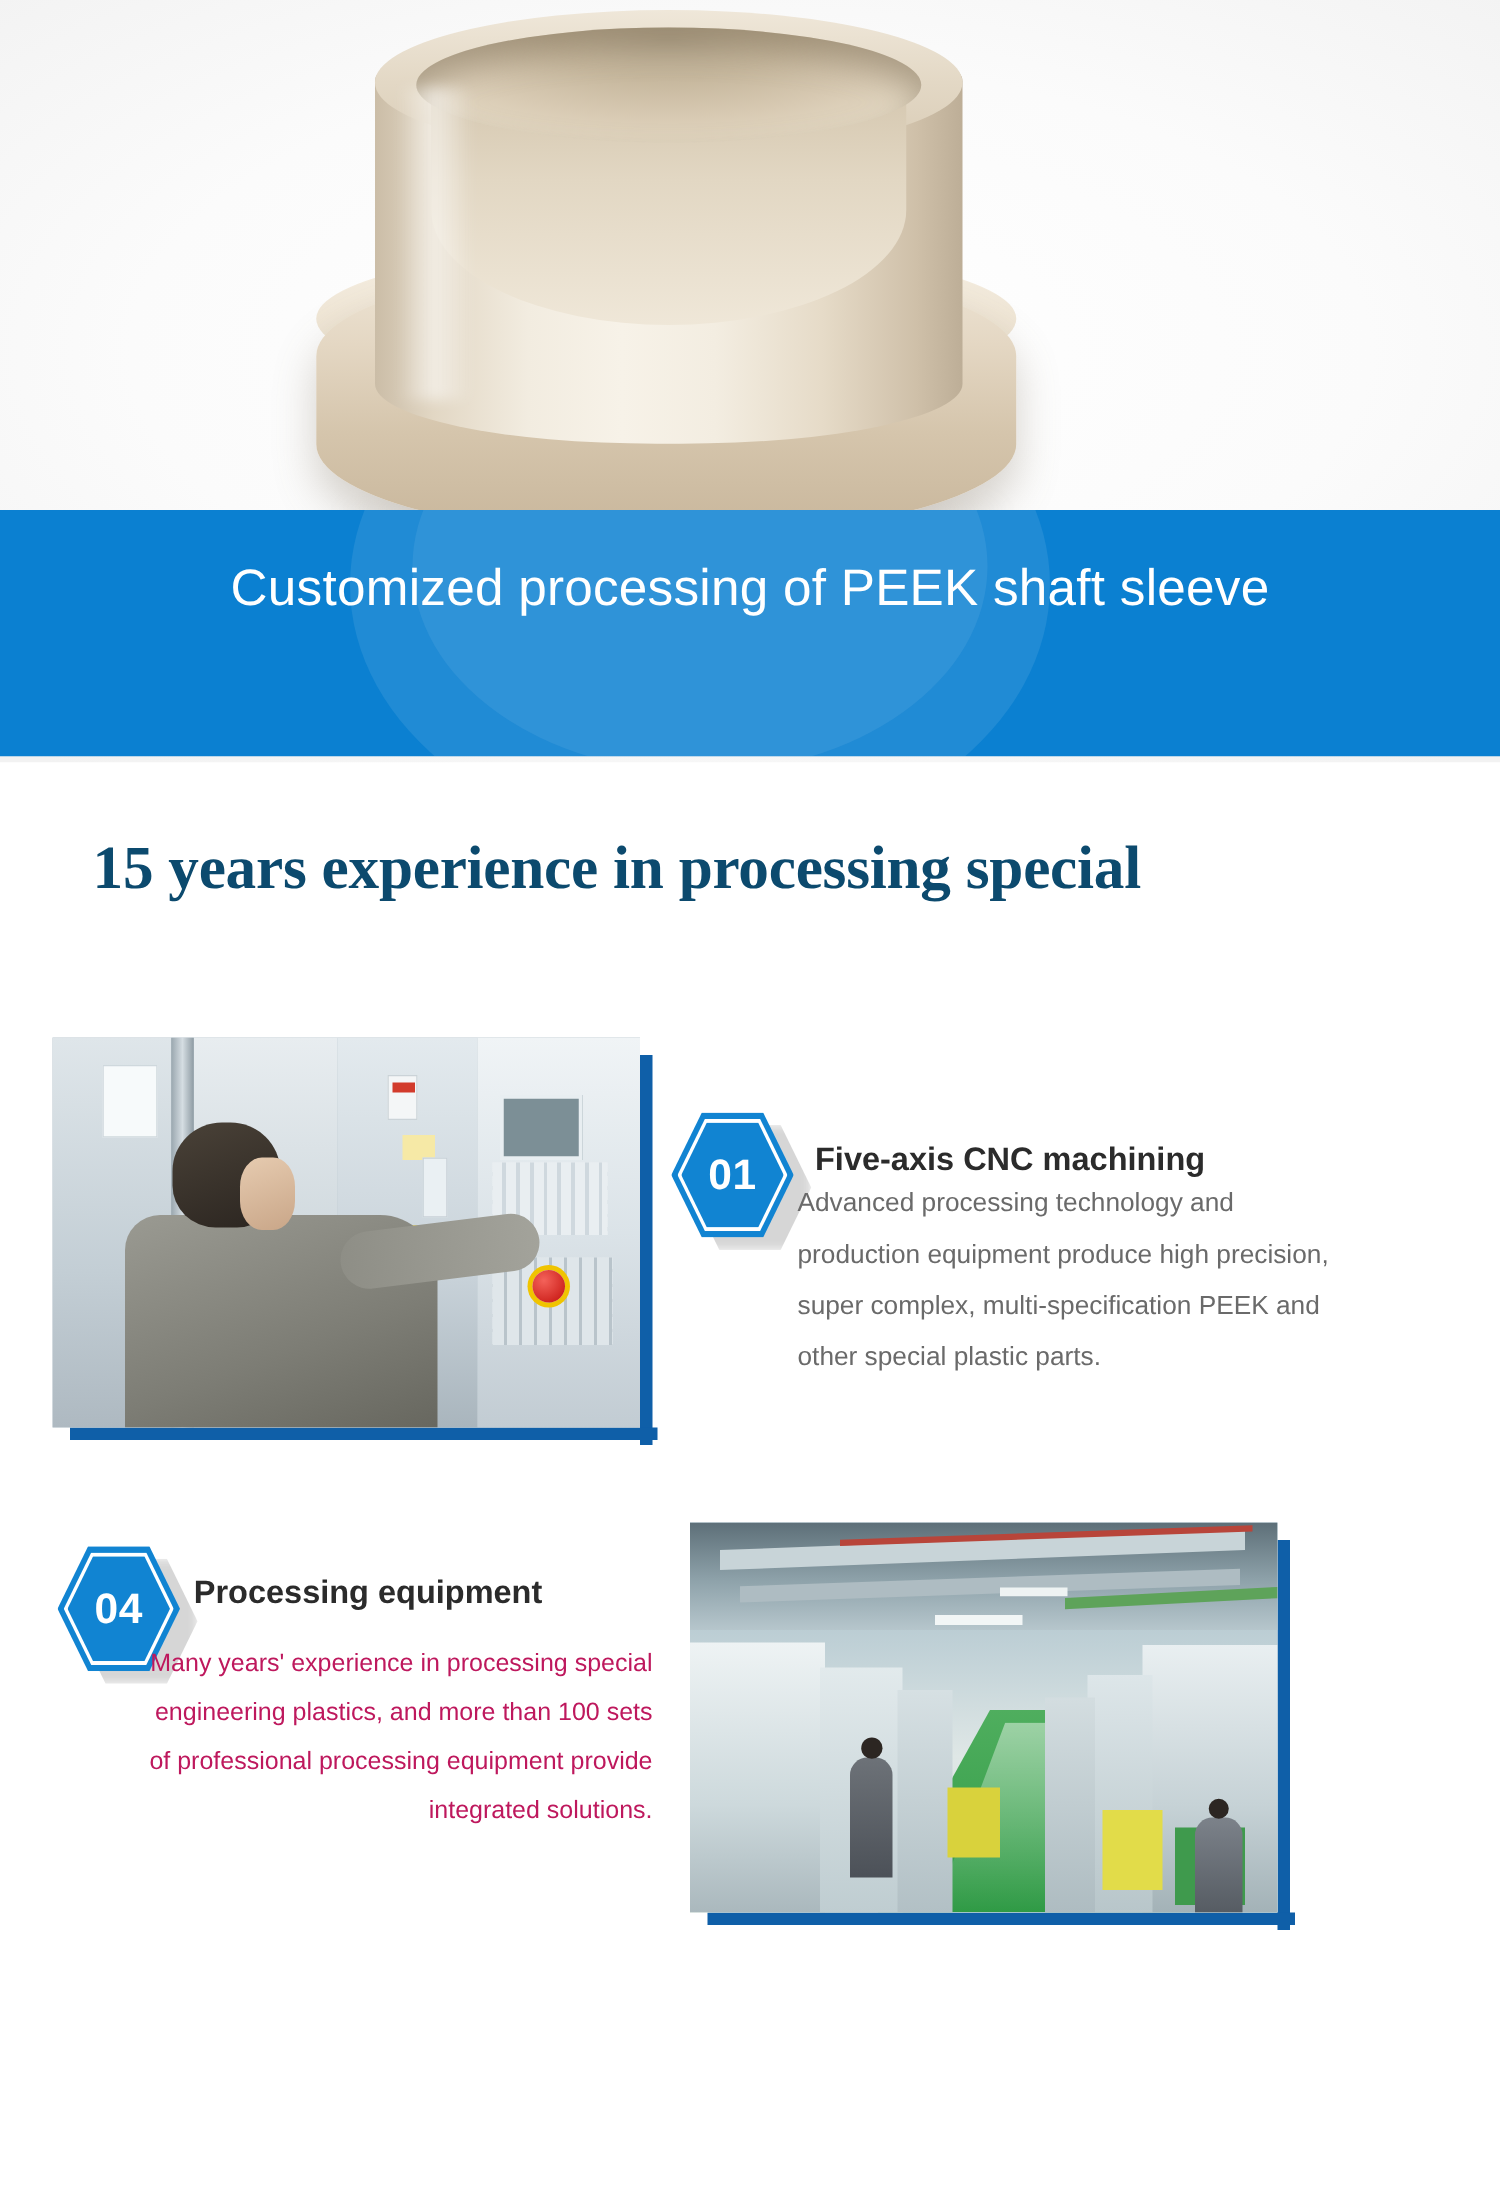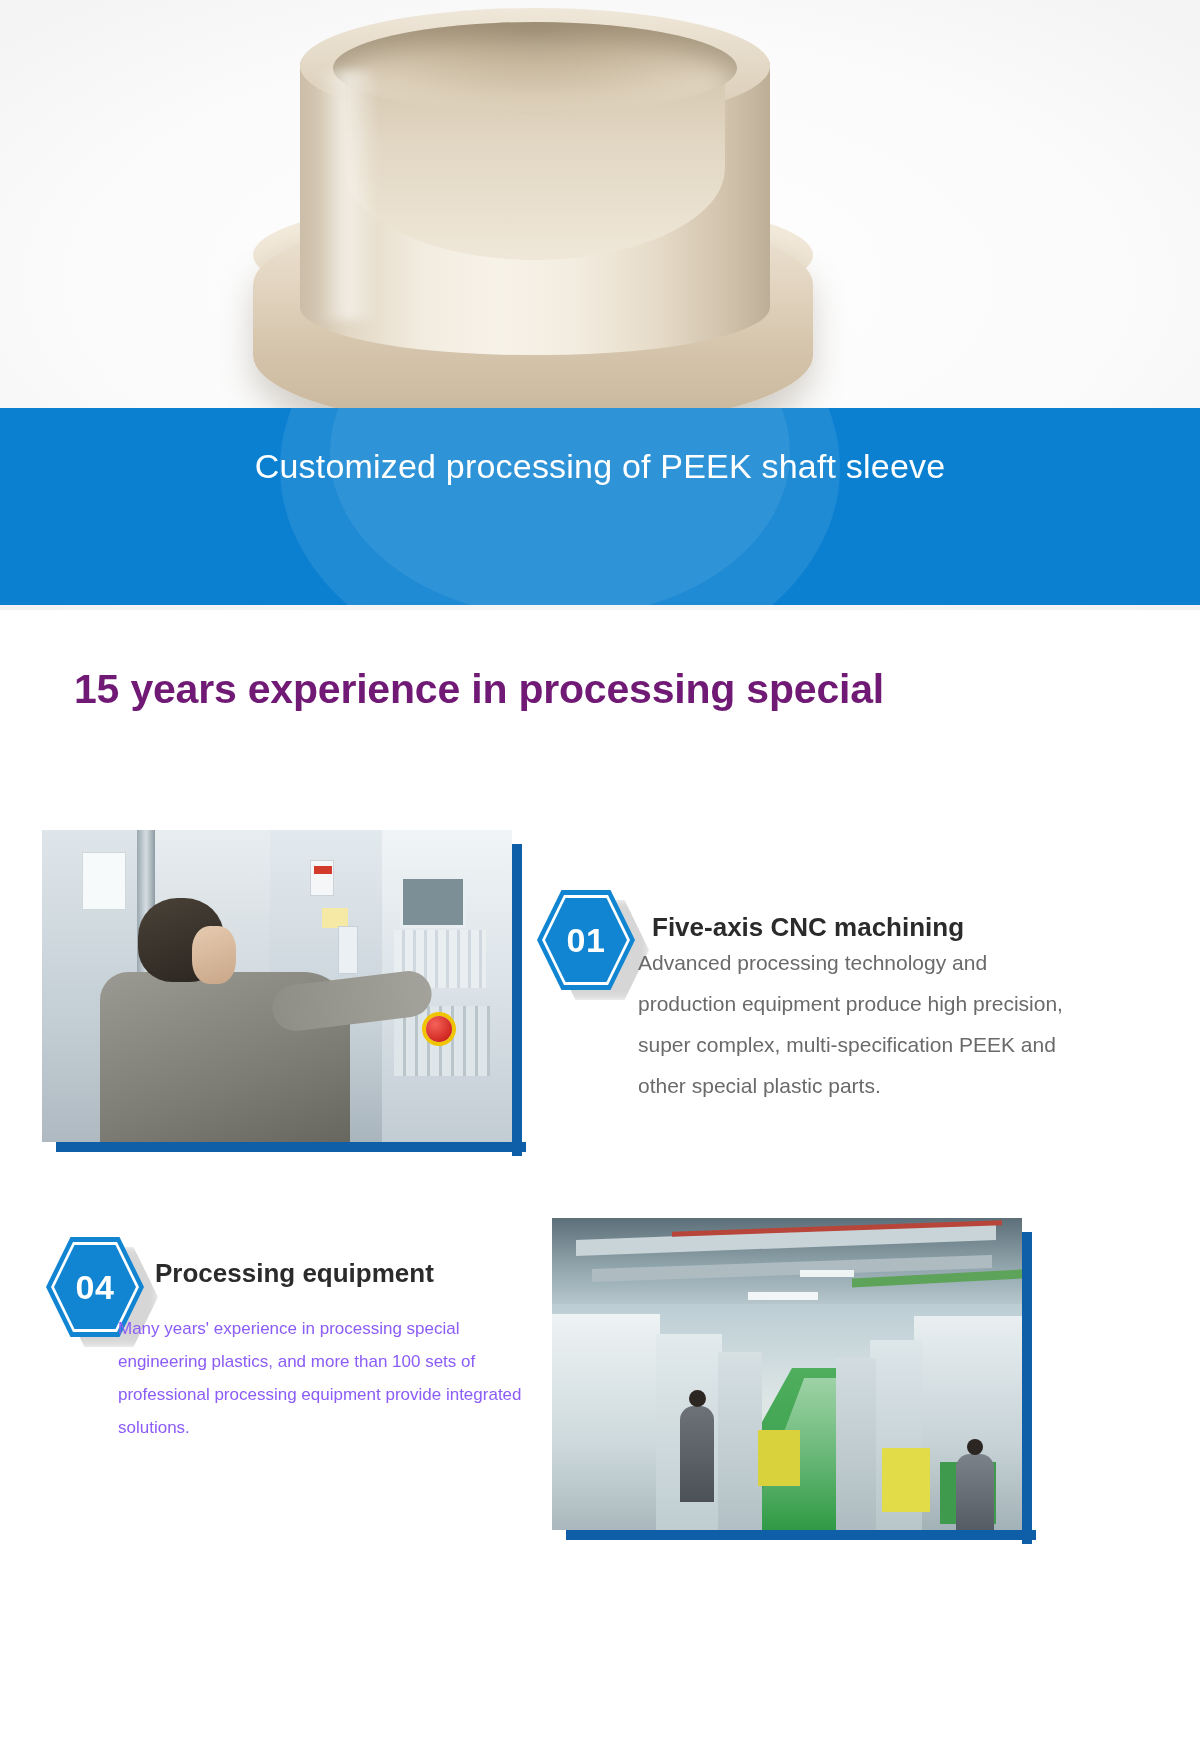--- a/index.html
+++ b/index.html
@@ -88,34 +88,34 @@
     background:rgba(255,255,255,.085);
   }
   .banner-wash2{
     position:absolute;left:330px;top:-120px;width:460px;height:330px;
     border-radius:50%;
     background:rgba(255,255,255,.07);
   }
   .banner-title{
     position:absolute;left:0;top:40px;width:1200px;
     text-align:center;color:#ffffff;
-    font-size:34px;font-weight:400;letter-spacing:.2px;
+    font-size:41px;font-weight:400;letter-spacing:.2px;
     line-height:1.1;white-space:nowrap;
   }
   .banner-sub{
     position:absolute;left:0;top:121px;width:1200px;
     text-align:center;color:#ffffff;
     font-size:29px;font-weight:400;line-height:1.1;white-space:nowrap;
   }
 
   
   .sec-head{
     position:absolute;left:74px;top:662px;width:1010px;
-    color:#701a75;font-size:41px;font-weight:bold;
-    line-height:1.32;letter-spacing:-.2px;
+    color:#0c4a6e;font-size:49px;font-weight:bold;
+    line-height:1.32;letter-spacing:-.2px;font-family:Liberation Serif, serif;
   }
 
   
   .f1-photo{
     position:absolute;left:42px;top:830px;width:470px;height:312px;
   }
   .f1-photo .accent-r{
     position:absolute;right:-10px;top:14px;width:10px;height:312px;background:#0f5fa8;
   }
   .f1-photo .accent-b{
@@ -166,21 +166,21 @@
   .f1-title{position:absolute;left:652px;top:912px;
     font-size:26px;font-weight:bold;color:#2b2b2b;white-space:nowrap;}
   .f1-body{position:absolute;left:638px;top:943px;width:432px;
     font-size:21px;color:#6a6a6a;line-height:1.95;}
 
   
   .f2-badge{position:absolute;left:46px;top:1237px;}
   .f2-title{position:absolute;left:155px;top:1258px;
     font-size:26px;font-weight:bold;color:#2b2b2b;white-space:nowrap;}
   .f2-body{position:absolute;left:118px;top:1312px;width:404px;
-    font-size:17px;color:#8b5cf6;line-height:1.95;}
+    font-size:20px;color:#be185d;line-height:1.95;text-align:right;}
 
   .f2-photo{position:absolute;left:552px;top:1218px;width:470px;height:312px;}
   .f2-photo .accent-r{position:absolute;right:-10px;top:14px;width:10px;height:312px;background:#0f5fa8;}
   .f2-photo .accent-b{position:absolute;left:14px;bottom:-10px;width:470px;height:10px;background:#0f5fa8;}
   .f2-img{position:absolute;left:0;top:0;width:470px;height:312px;overflow:hidden;
     background:linear-gradient(180deg,#9fb8c4 0%,#c3d3d8 35%,#dfe7e6 60%,#cfe0d6 100%);}
   .ceil{position:absolute;left:0;top:0;width:470px;height:86px;
     background:linear-gradient(180deg,#5d6f78,#8fa3ab 55%,#b6c6cc);}
   .duct1{position:absolute;left:24px;top:14px;width:420px;height:16px;background:#c8d4d8;transform:skewY(-2.2deg);}
   .duct2{position:absolute;left:40px;top:44px;width:400px;height:13px;background:#aebcc2;transform:skewY(-2deg);}

